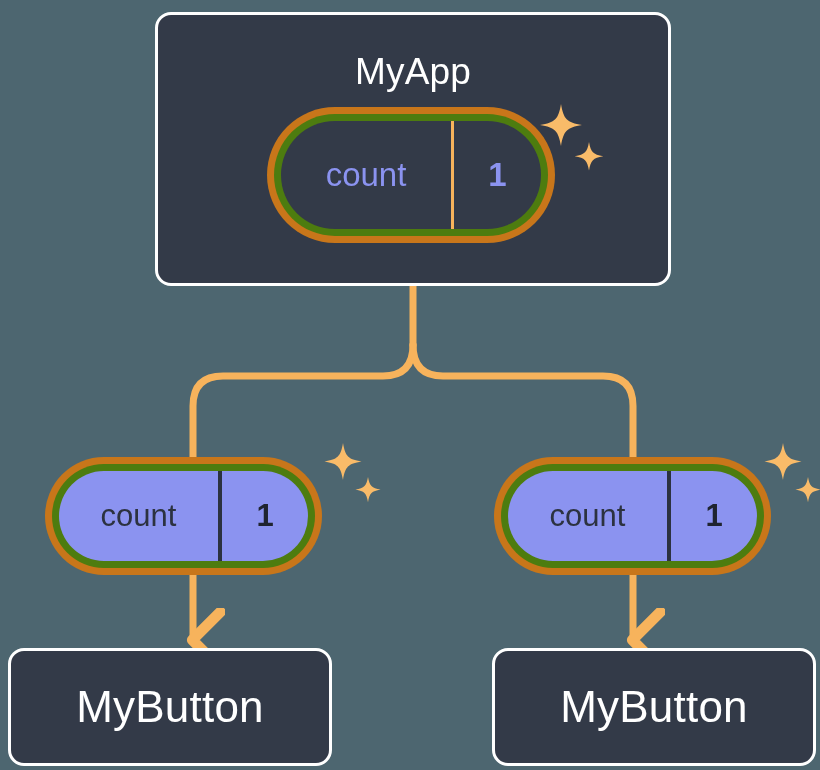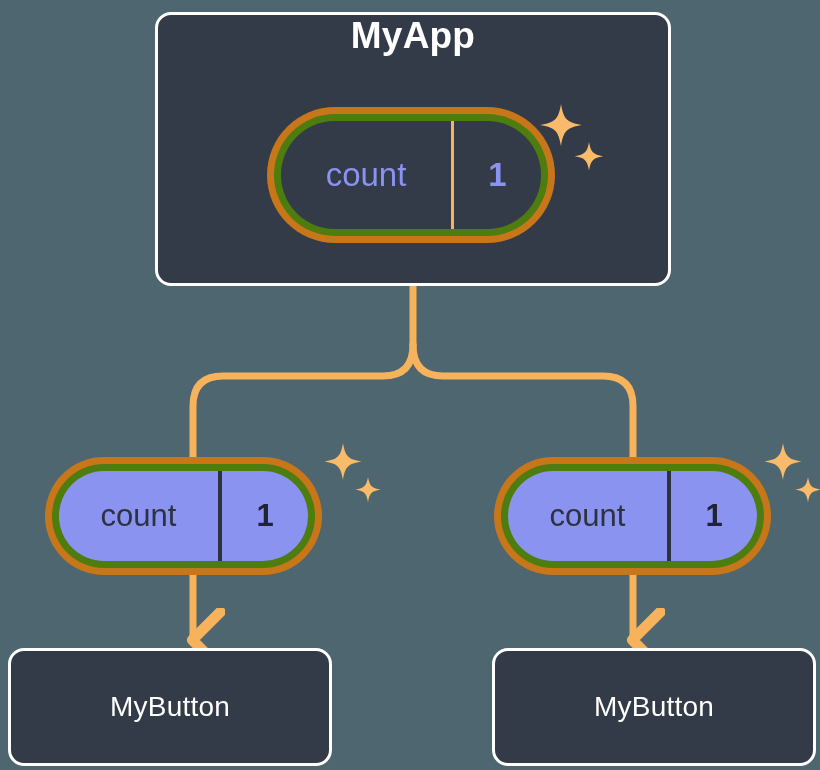--- a/index.html
+++ b/index.html
@@ -48,33 +48,33 @@
     white-space: nowrap;
   }
 
   #card-myapp {
     left: 155px;
     top: 12px;
     width: 516px;
     height: 274px;
   }
   #card-myapp .card-title {
-    font-weight: bold;
+    margin-top: 36px;
   }
 
   .card-button {
     width: 324px;
     height: 118px;
     display: flex;
     align-items: center;
     justify-content: center;
   }
   #card-mybutton-left  { left: 8px;   top: 648px; }
   #card-mybutton-right { left: 492px; top: 648px; }
-  .card-button .card-title { font-size: 28px; }
+  .card-button .card-title { font-size: 44px; }
 
   
   .pill-wrap {
     position: absolute;
     z-index: 3;
   }
   .pill {
     position: relative;
     box-sizing: border-box;
     border-radius: 999px;

